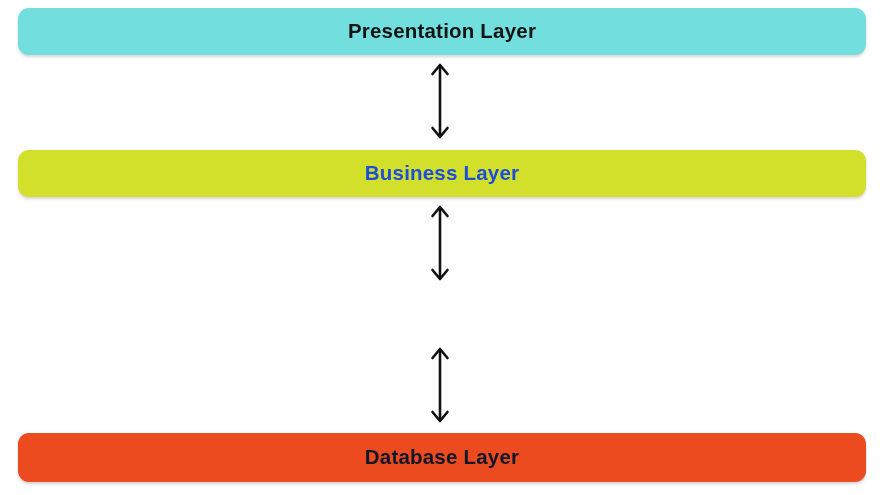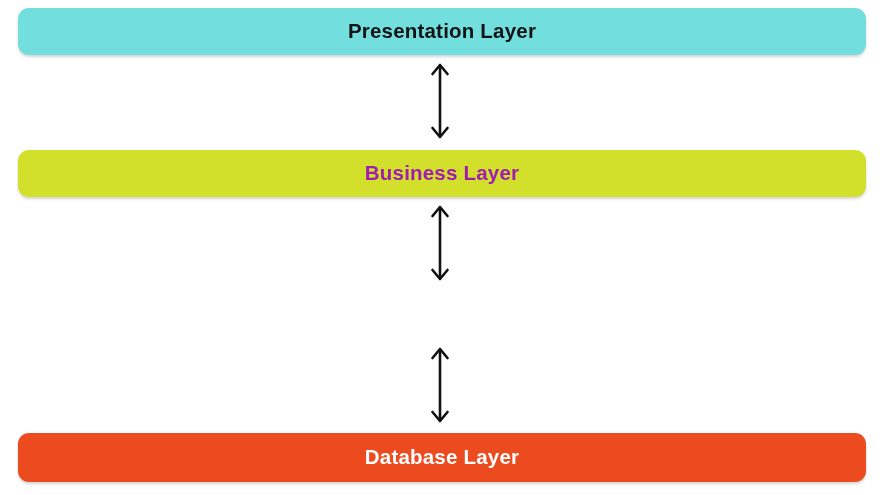--- a/index.html
+++ b/index.html
@@ -99,37 +99,37 @@
 
   <div class="connector" id="connector-1">
     <svg viewBox="0 0 42 82" preserveAspectRatio="none">
       <line x1="21" y1="6" x2="21" y2="76" stroke-width="2.6" stroke="#111111"></line>
       <polyline points="13.5,14 21,5 28.5,14" stroke-width="2.6" stroke-linecap="round" stroke-linejoin="round" stroke="#111111"></polyline>
       <polyline points="13.5,68 21,77 28.5,68" stroke-width="2.6" stroke-linecap="round" stroke-linejoin="round" stroke="#111111"></polyline>
     </svg>
   </div>
 
   <div class="layer-bar" id="bar-business" style="background: rgb(210, 224, 44);">
-    <span class="layer-label" style="color: #a21caf;">Business Layer</span>
+    <span class="layer-label" style="color: #1d4ed8;">Business Layer</span>
   </div>
 
   <div class="connector" id="connector-2">
     <svg viewBox="0 0 42 82" preserveAspectRatio="none">
       <line x1="21" y1="6" x2="21" y2="76" stroke-width="2.6" stroke="#111111"></line>
       <polyline points="13.5,14 21,5 28.5,14" stroke-width="2.6" stroke-linecap="round" stroke-linejoin="round" stroke="#111111"></polyline>
       <polyline points="13.5,68 21,77 28.5,68" stroke-width="2.6" stroke-linecap="round" stroke-linejoin="round" stroke="#111111"></polyline>
     </svg>
   </div>
 
 
   <div class="connector" id="connector-3">
     <svg viewBox="0 0 42 82" preserveAspectRatio="none">
       <line x1="21" y1="6" x2="21" y2="76" stroke-width="2.6" stroke="#111111"></line>
       <polyline points="13.5,14 21,5 28.5,14" stroke-width="2.6" stroke-linecap="round" stroke-linejoin="round" stroke="#111111"></polyline>
       <polyline points="13.5,68 21,77 28.5,68" stroke-width="2.6" stroke-linecap="round" stroke-linejoin="round" stroke="#111111"></polyline>
     </svg>
   </div>
 
   <div class="layer-bar" id="bar-database" style="background: rgb(236, 75, 32);">
-    <span class="layer-label" style="color: #ffffff;">Database Layer</span>
+    <span class="layer-label" style="color: #0f172a;">Database Layer</span>
   </div>
 
 </div>
 
 </body></html>

